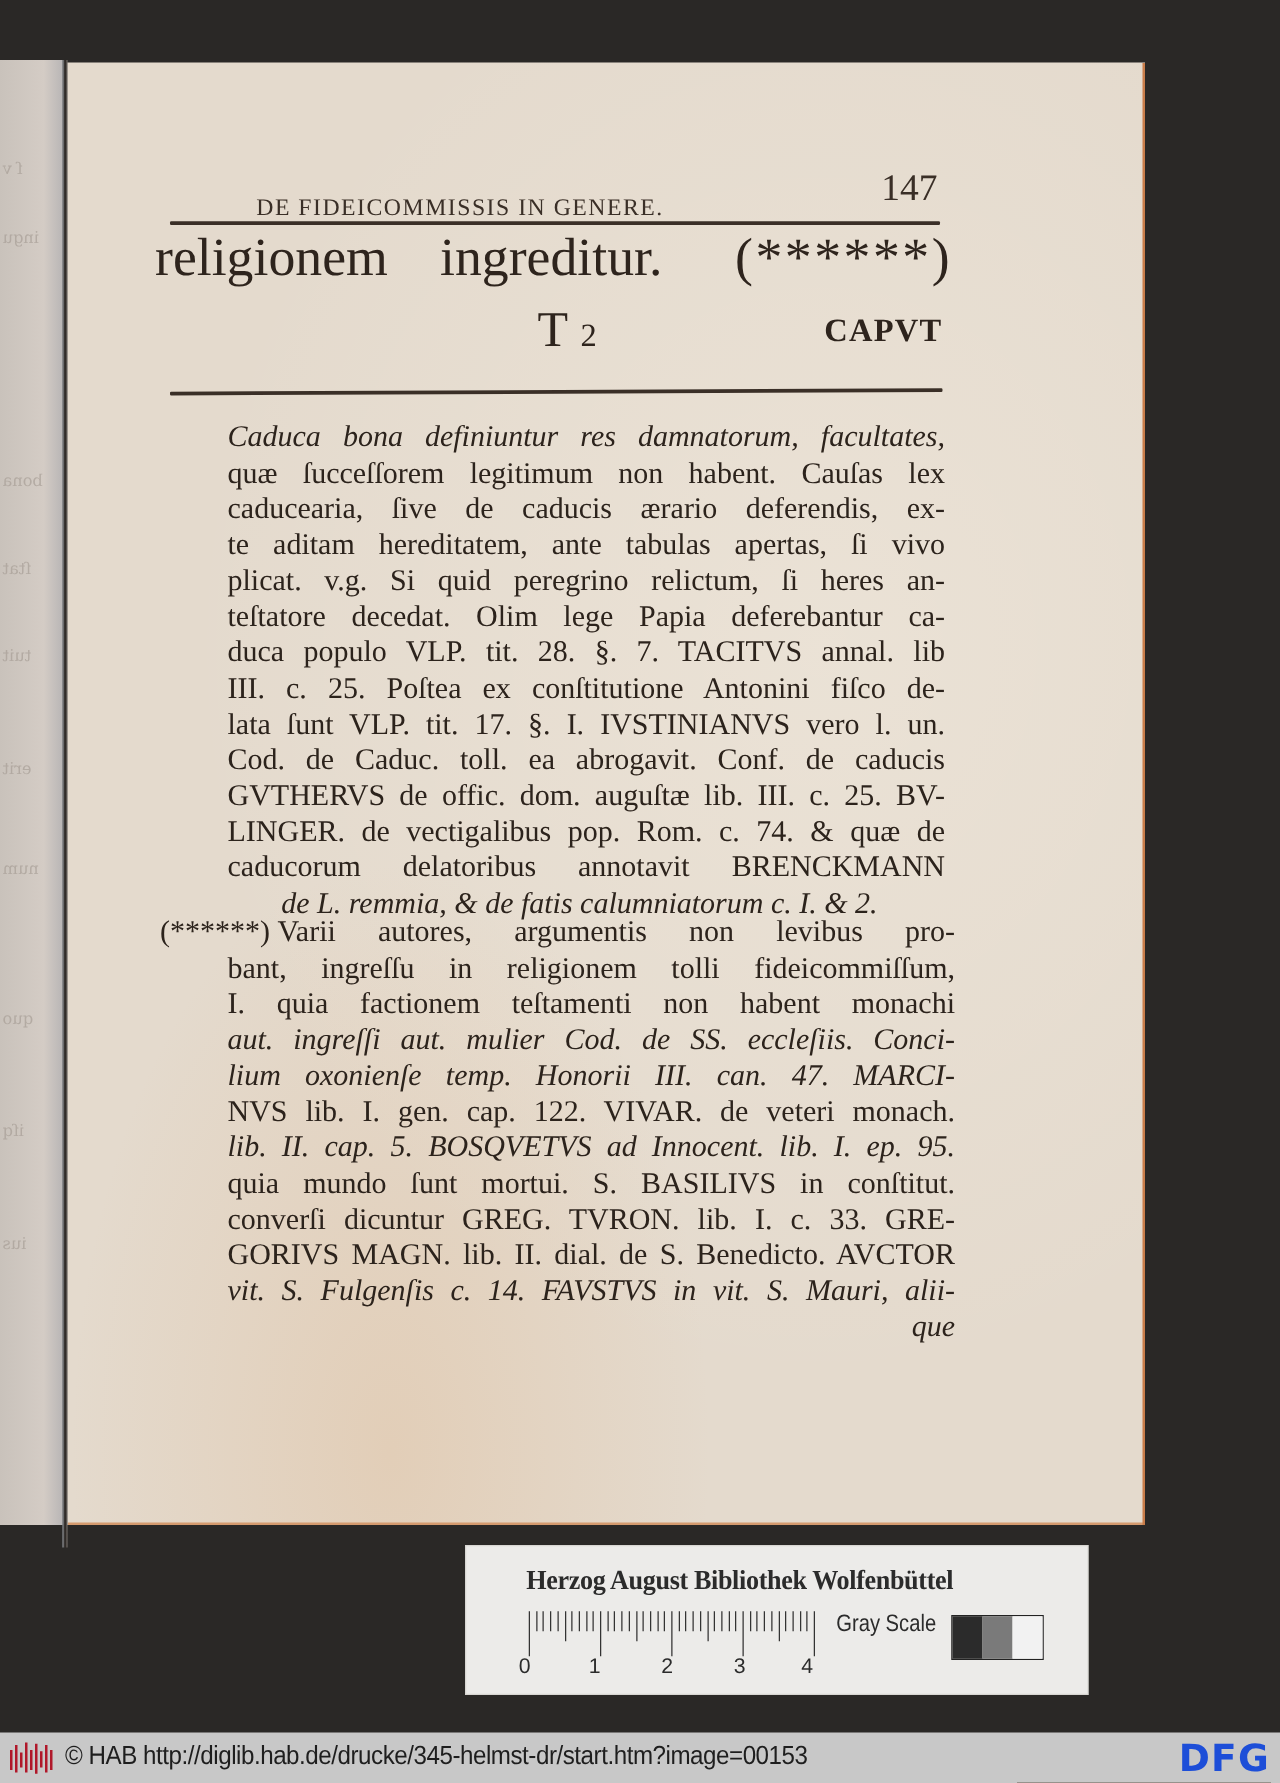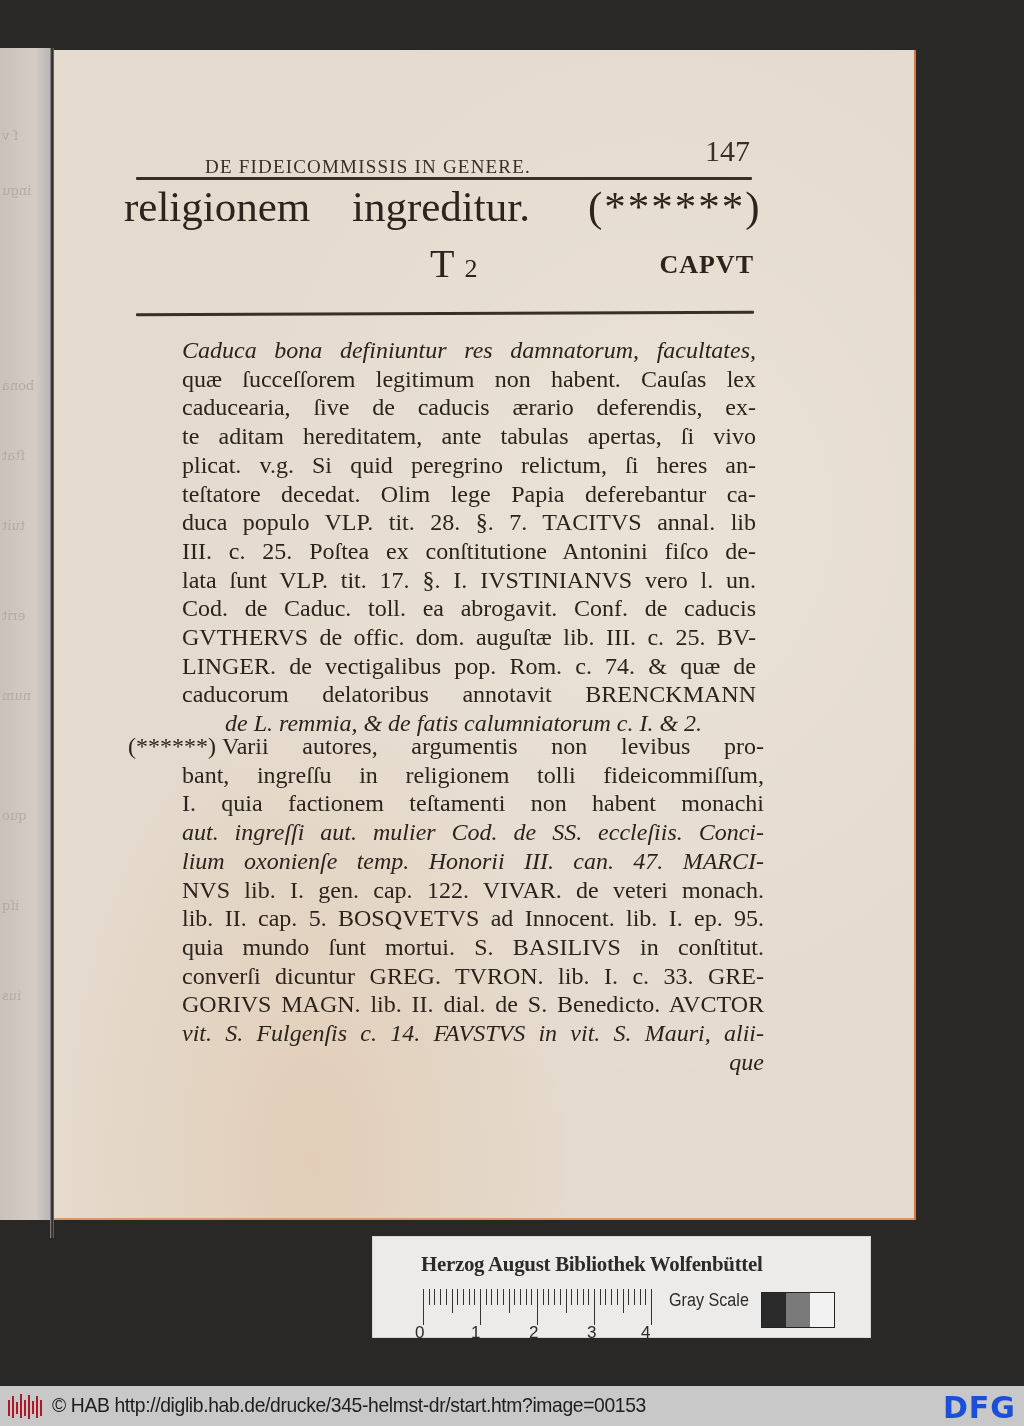--- a/index.html
+++ b/index.html
@@ -64,21 +64,21 @@
   .text-block .line { white-space:nowrap; display:block; text-align:justify; text-align-last:justify; }
   .text-block .line.last { text-align-last:left;margin-left:43px; }
   .main-para { left:182px; top:336px; width:574px; }
   .note-para { left:182px; top:732px; width:582px; }
   .note-marker {
     position:absolute; left:128px; top:732px; font-family:"Liberation Serif", serif;
     font-size:24px; line-height:28.7px; color:#2c231c;
   }
   .note-para .line.right { text-align:right; text-align-last:right; }
   .card {
-    position:absolute; left:373px; top:1237px; width:497px; height:100px;
+    position:absolute; left:373px; top:1237px; width:497px; height:118px;
     background:#ecebe9; box-shadow:0 0 0 1px #d8d6d2;text-align:right;
   }
   .card .inst {
     position:absolute; left:48px; top:14px; font-family:"Liberation Serif", serif;
     font-weight:bold; font-size:22px; color:#2b2b2b; letter-spacing:-0.3px;
     transform:scaleX(0.95); transform-origin:left;
   }
   .ruler { position:absolute; left:50px; top:52px; width:232px; height:36px; }
   .tick { position:absolute; bottom:0; width:1px; background:#333; }
   .ruler-nums { position:absolute; left:42px; top:86px; width:250px; height:20px; }
@@ -164,21 +164,21 @@
 </div>
 
 <div class="note-marker">(******)</div>
 <div class="text-block note-para">
   <span class="line" style="padding-left:40px">Varii autores, argumentis non levibus pro-</span>
   <span class="line">bant, ingreſſu in religionem tolli fideicommiſſum,</span>
   <span class="line">I. quia factionem teſtamenti non habent monachi</span>
   <span class="line" style="font-style:italic">aut. ingreſſi aut. mulier Cod. de SS. eccleſiis.  Conci-</span>
   <span class="line" style="font-style:italic">lium oxonienſe temp. Honorii III. can. 47. MARCI-</span>
   <span class="line">NVS lib. I. gen. cap. 122. VIVAR. de veteri monach.</span>
-  <span class="line" style="">lib. II. cap. 5. BOSQVETVS ad Innocent. lib. I. ep. 95.</span>
+  <span class="line" style="font-style:italic">lib. II. cap. 5. BOSQVETVS ad Innocent. lib. I. ep. 95.</span>
   <span class="line">quia mundo ſunt mortui. S. BASILIVS in conſtitut.</span>
   <span class="line">converſi dicuntur GREG. TVRON. lib. I. c. 33. GRE-</span>
   <span class="line">GORIVS MAGN. lib. II. dial. de S. Benedicto. AVCTOR</span>
   <span class="line" style="font-style:italic">vit. S. Fulgenſis c. 14. FAVSTVS in vit. S. Mauri, alii-</span>
   <span class="line right" style="font-style:italic">que</span>
 </div>
 
 <div class="card">
   <div class="inst">Herzog August Bibliothek Wolfenbüttel</div>
   <div class="ruler" id="ruler">

